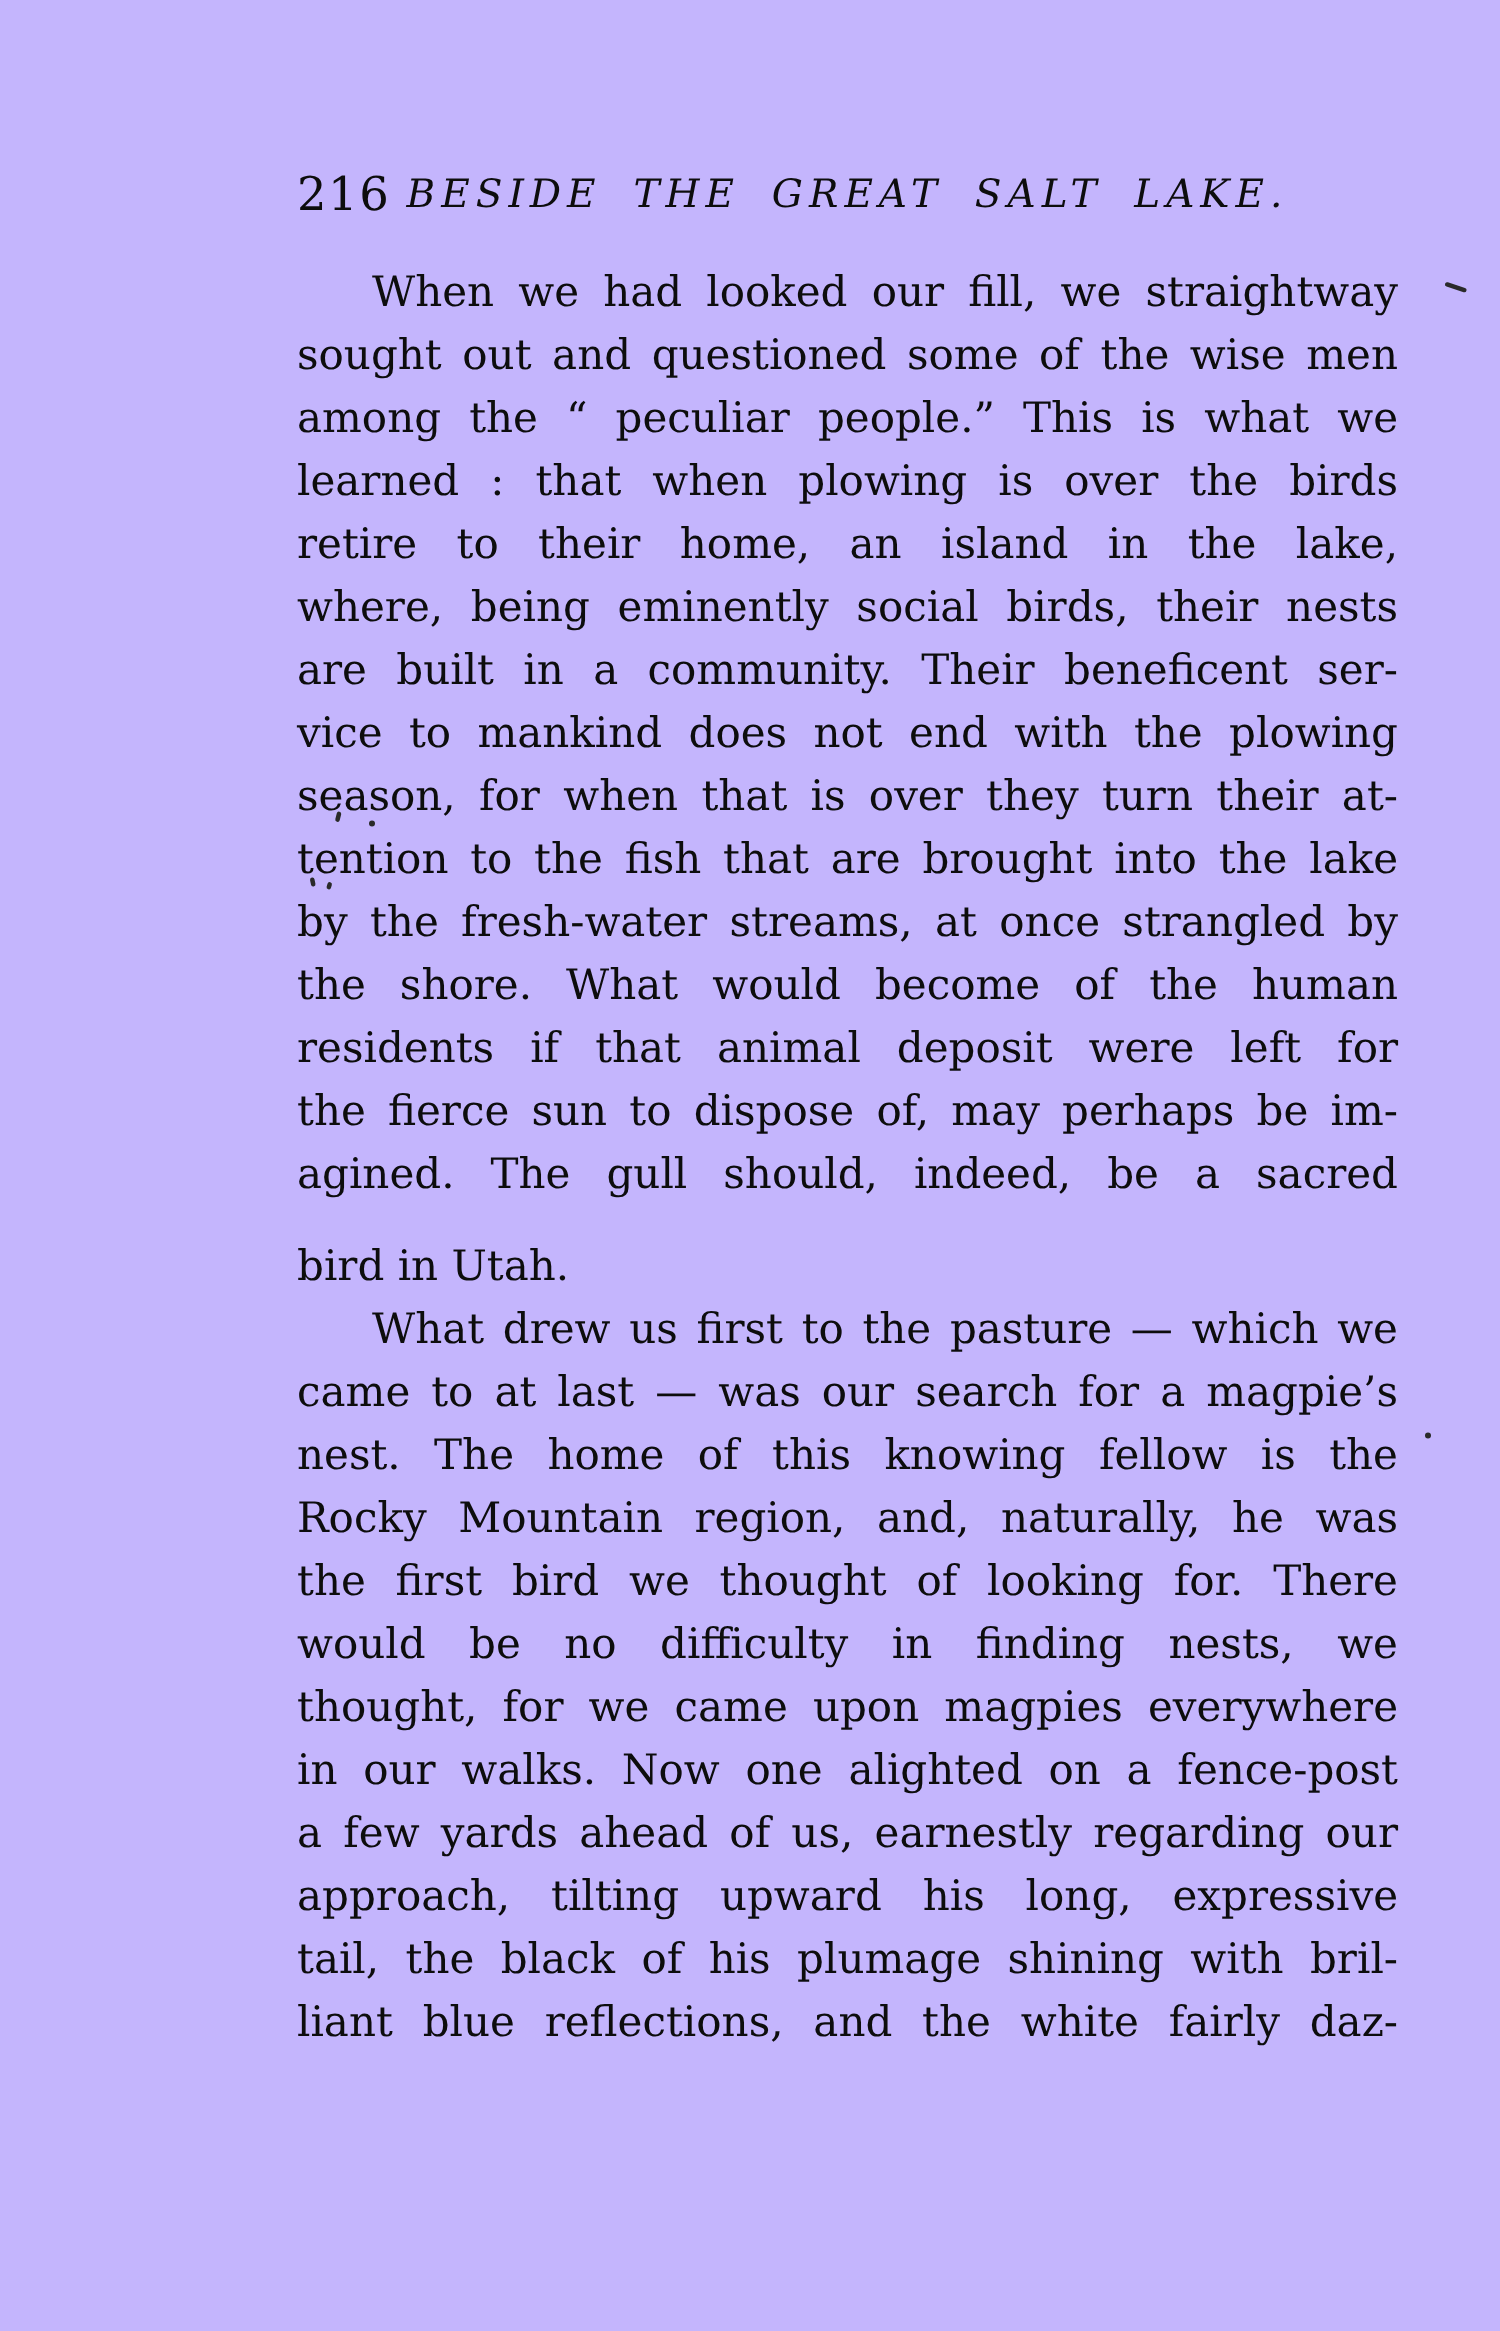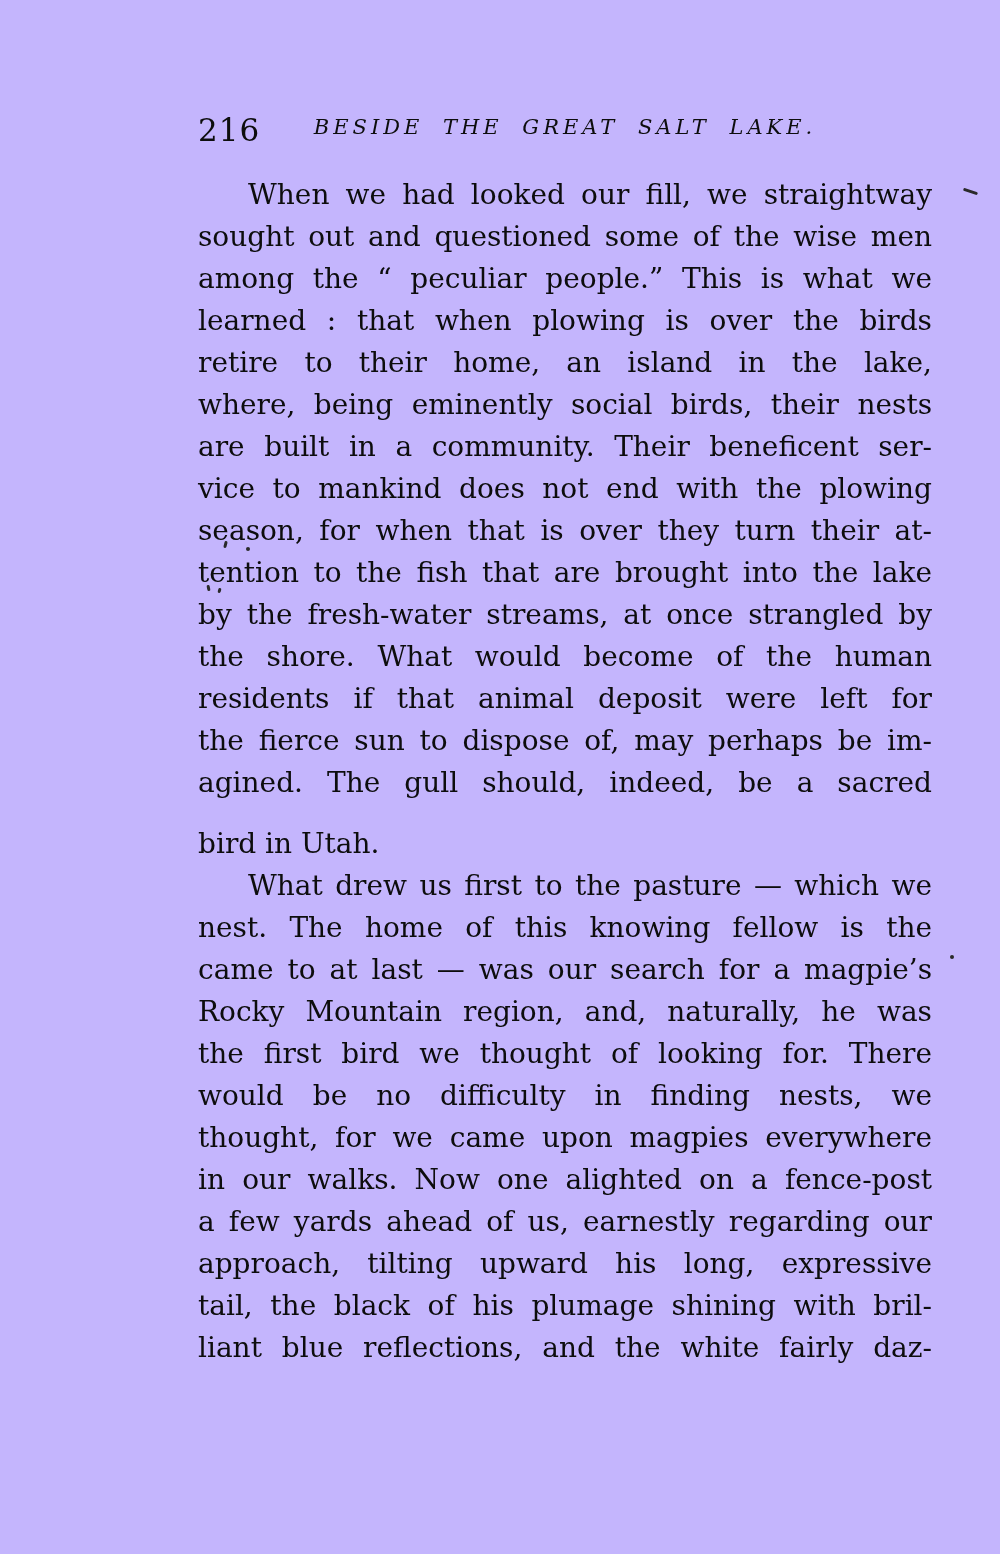--- a/index.html
+++ b/index.html
@@ -32,21 +32,21 @@
     letter-spacing: 1px;
     font-weight: 500;
   }
   .head-title {
     position: absolute;
     left: 0;
     right: 0;
     top: 3px;
     text-align: center;
     font-style: italic;
-    font-size: 21px;
+    font-size: 26px;
     letter-spacing: 4px;
     word-spacing: 9px;
     white-space: nowrap;
   }
   
   .text-block {
     position: absolute;
     top: 174px;
     left: 198px;
     width: 734px;
@@ -103,22 +103,22 @@
       <div class="ln">tention to the fish that are brought into the lake</div>
       <div class="ln">by the fresh-water streams, at once strangled by</div>
       <div class="ln">the shore.  What would become of the human</div>
       <div class="ln">residents if that animal deposit were left for</div>
       <div class="ln">the fierce sun to dispose of, may perhaps be im-</div>
       <div class="ln">agined.  The gull should, indeed, be a sacred</div>
       <div class="ln endpara">bird in Utah.</div>
     </div>
     <div class="para">
       <div class="ln first">What drew us first to the pasture — which we</div>
+      <div class="ln">came to at last — was our search for a magpie’s</div>
       <div class="ln">nest.  The home of this knowing fellow is the</div>
-      <div class="ln">came to at last — was our search for a magpie’s</div>
       <div class="ln">Rocky Mountain region, and, naturally, he was</div>
       <div class="ln">the first bird we thought of looking for.  There</div>
       <div class="ln">would be no difficulty in finding nests, we</div>
       <div class="ln">thought, for we came upon magpies everywhere</div>
       <div class="ln">in our walks.  Now one alighted on a fence-post</div>
       <div class="ln">a few yards ahead of us, earnestly regarding our</div>
       <div class="ln">approach, tilting upward his long, expressive</div>
       <div class="ln">tail, the black of his plumage shining with bril-</div>
       <div class="ln">liant blue reflections, and the white fairly daz-</div>
     </div>

